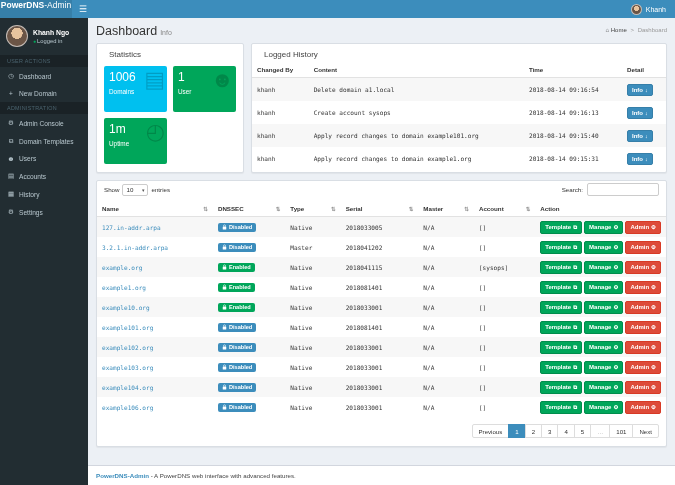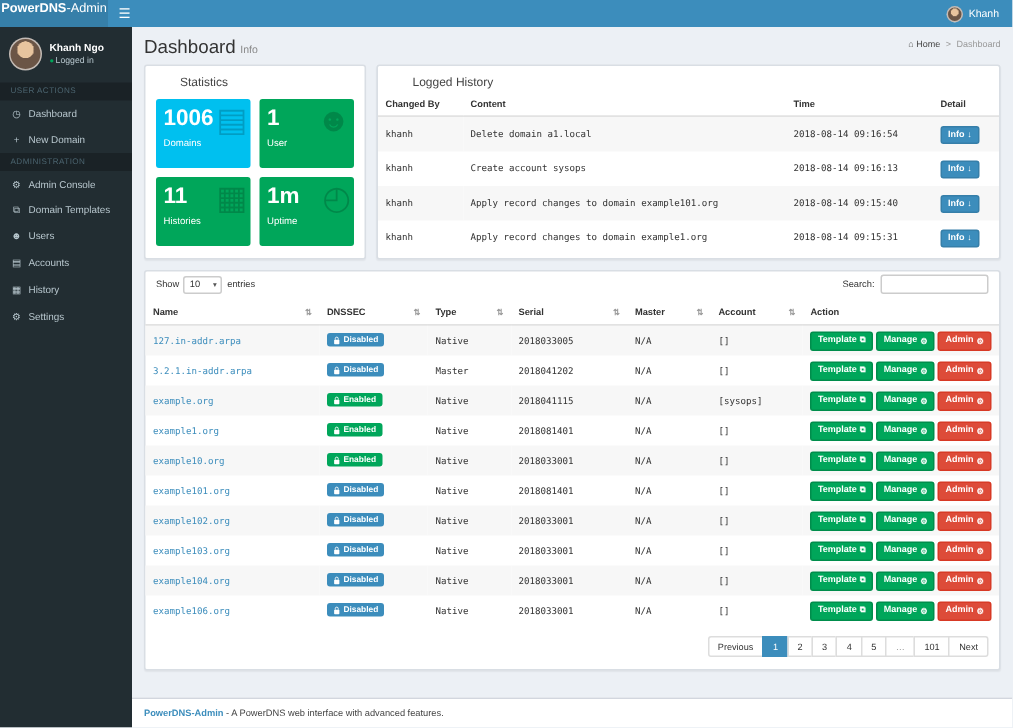--- a/index.html
+++ b/index.html
@@ -41,30 +41,30 @@
   .content-header { padding:6px 8px 5px; display:flex; justify-content:space-between; }
   .page-title { font-size:12.5px; color:#333; font-weight:normal; }
   .page-title small { font-size:7px; color:#888; margin-left:3px; }
   .breadcrumb { font-size:6px; color:#444; margin-top:3px; }
   .breadcrumb .sep { color:#999; margin:0 2px; }
   .breadcrumb .current { color:#999; }
 
   
   .box { background:#fff; border:1px solid #d9dee4; border-radius:2px;
     box-shadow:0 1px 1px rgba(0,0,0,.05); }
-  .box-title { font-size:8px; color:#444; padding:6px 23px 3px; }
+  .box-title { font-size:8px; color:#444; padding:6px 12px 3px; }
 
   .row1 { display:flex; gap:7px; padding:0 8px; }
   .stats-box { width:148px; flex-shrink:0; }
   .stats-grid { display:grid; grid-template-columns:1fr 1fr; gap:6px; padding:4px 7px 8px; }
   .info-box { height:46px; border-radius:2px; color:#fff; position:relative;
     padding:5px 5px; overflow:hidden; cursor:pointer; }
   .info-box.aqua { background:#00c0ef; }
   .info-box.green { background:#00a65a; }
-  .info-value { font-size:15px; font-weight:bold; line-height:1.1; }
+  .info-value { font-size:12px; font-weight:normal; line-height:1.1; }
   .info-label { font-size:6.4px; margin-top:4px; }
   .info-icon { position:absolute; right:2px; top:3px; font-size:22px;
     color:rgba(0,0,0,.18); line-height:1; }
 
   
   .rh-box { flex:1; }
   table.data { width:100%; border-collapse:collapse; }
   .data th { text-align:left; font-size:6.2px; color:#333; padding:4px 5px;
     border-bottom:1px solid #e2e2e2; cursor:pointer; }
   .data th .th-inner { display:flex; justify-content:space-between; align-items:center; }
@@ -211,25 +211,20 @@
         <div class="stats-grid">
             <div class="info-box aqua">
             <div class="info-value">1006</div>
             <div class="info-label">Domains</div>
             <div class="info-icon">▤</div>
           </div>
             <div class="info-box green">
             <div class="info-value">1</div>
             <div class="info-label">User</div>
             <div class="info-icon">☻</div>
-          </div>
-            <div class="info-box green">
-            <div class="info-value">11</div>
-            <div class="info-label">Histories</div>
-            <div class="info-icon">▦</div>
           </div>
             <div class="info-box green">
             <div class="info-value">1m</div>
             <div class="info-label">Uptime</div>
             <div class="info-icon">◴</div>
           </div>
           </div>
       </div>
 
       <div class="box rh-box rh">

